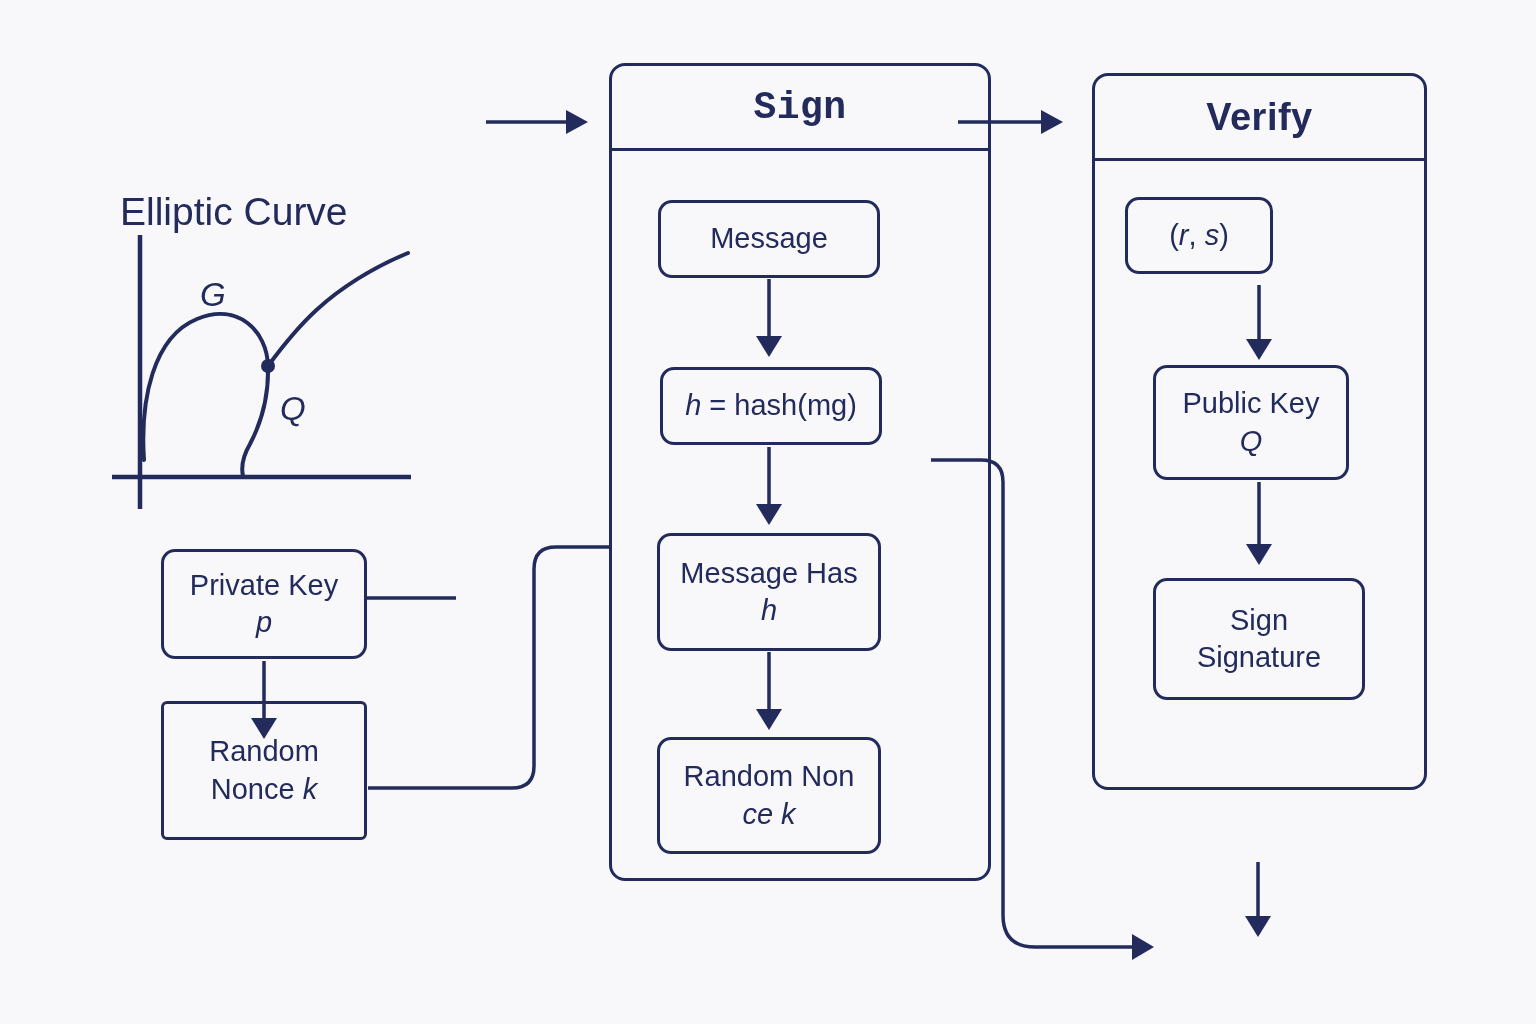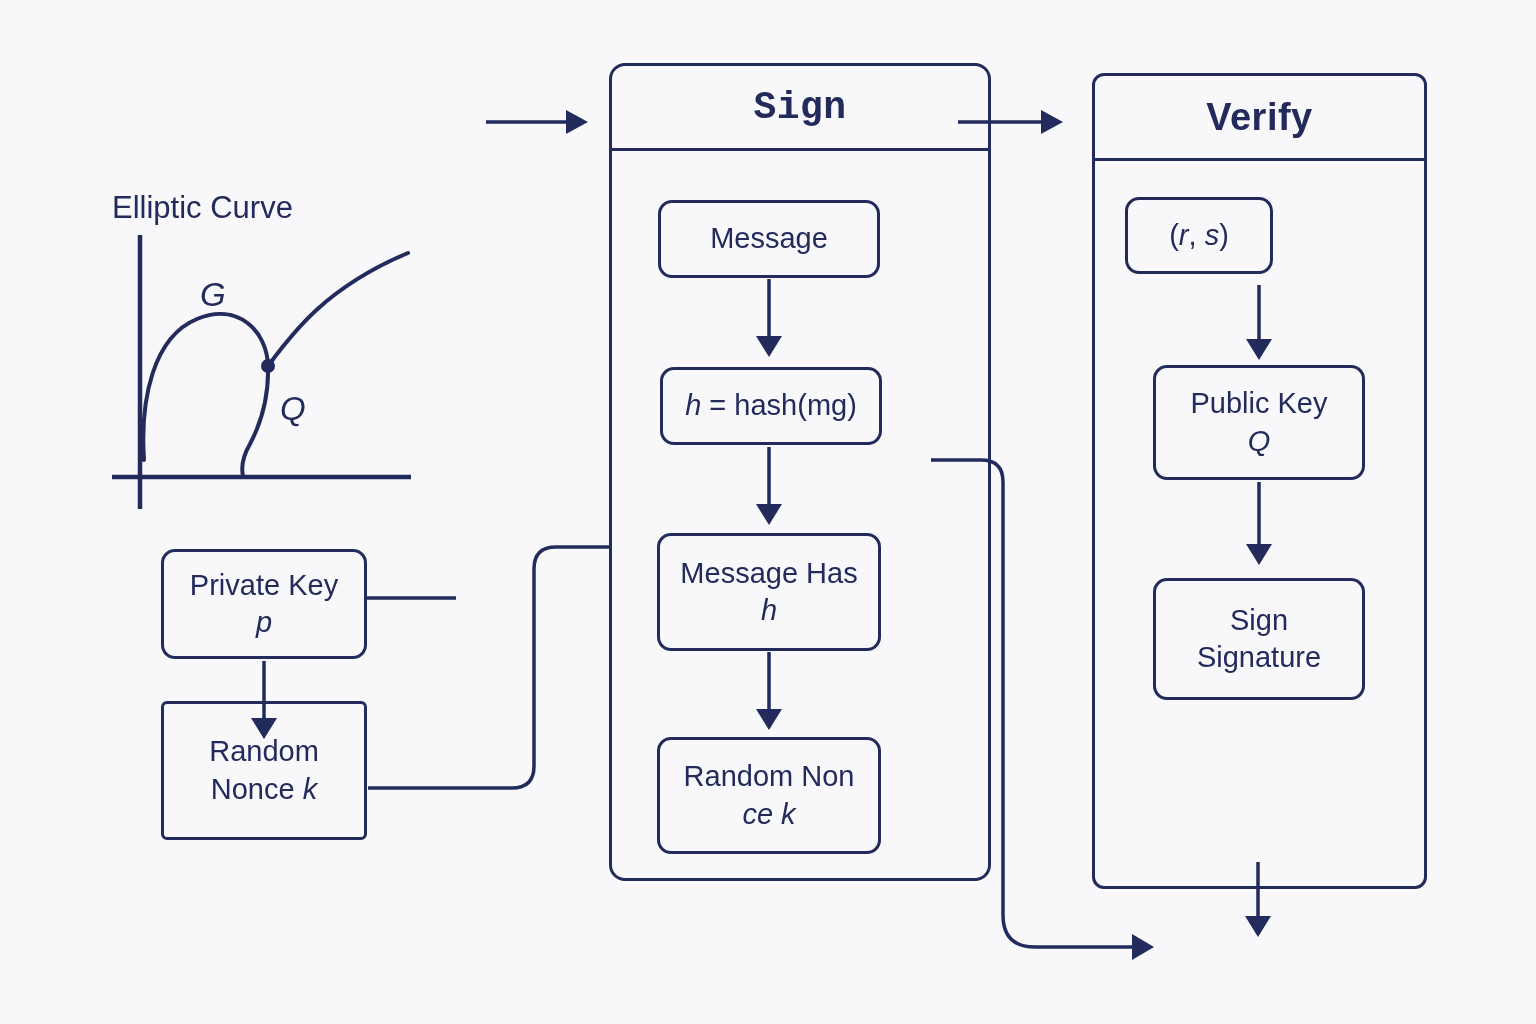--- a/index.html
+++ b/index.html
@@ -44,21 +44,22 @@
     display: flex;
     flex-direction: column;
     align-items: center;
     justify-content: center;
     text-align: center;
     font-size: 29px;
     line-height: 1.28;
   }
   .free-label {
     position: absolute;
-    font-size: 31px;
+    font-size: 39px;
+    margin-left: 8px;
   }
   .point-label {
     position: absolute;
     font-size: 33px;
     font-style: italic;
   }
   .var { font-style: italic; }
 </style>
 </head>
 <body style="background: rgb(248, 248, 250);">
@@ -154,31 +155,31 @@
   <div class="node" style="left:657px; top:533px; width:224px; height:118px;">
     <div><span>Message Has</span></div>
     <div><span class="var">h</span></div>
   </div>
 
   <div class="node" style="left:657px; top:737px; width:224px; height:117px;border-radius:14px;">
     <div><span>Random Non</span></div>
     <div><span class="var">ce k</span></div>
   </div>
 
-  <div class="panel" style="left:1092px; top:73px; width:335px; height:816px;border-radius:12px;">
+  <div class="panel" style="left:1092px; top:73px; width:335px; height:717px;">
     <div class="panel-header">
       <span>Verify</span>
     </div>
   </div>
 
   <div class="node" style="left:1125px; top:197px; width:148px; height:77px;">
     <div><span>(</span><span class="var">r</span><span>, </span><span class="var">s</span><span>)</span></div>
   </div>
 
-  <div class="node" style="left:1153px; top:365px; width:212px; height:115px;">
+  <div class="node" style="left:1153px; top:365px; width:196px; height:115px;">
     <div><span>Public Key</span></div>
     <div><span class="var">Q</span></div>
   </div>
 
   <div class="node" style="left:1153px; top:578px; width:212px; height:122px;">
     <div><span>Sign</span></div>
     <div><span>Signature</span></div>
   </div>
 
 </div>

